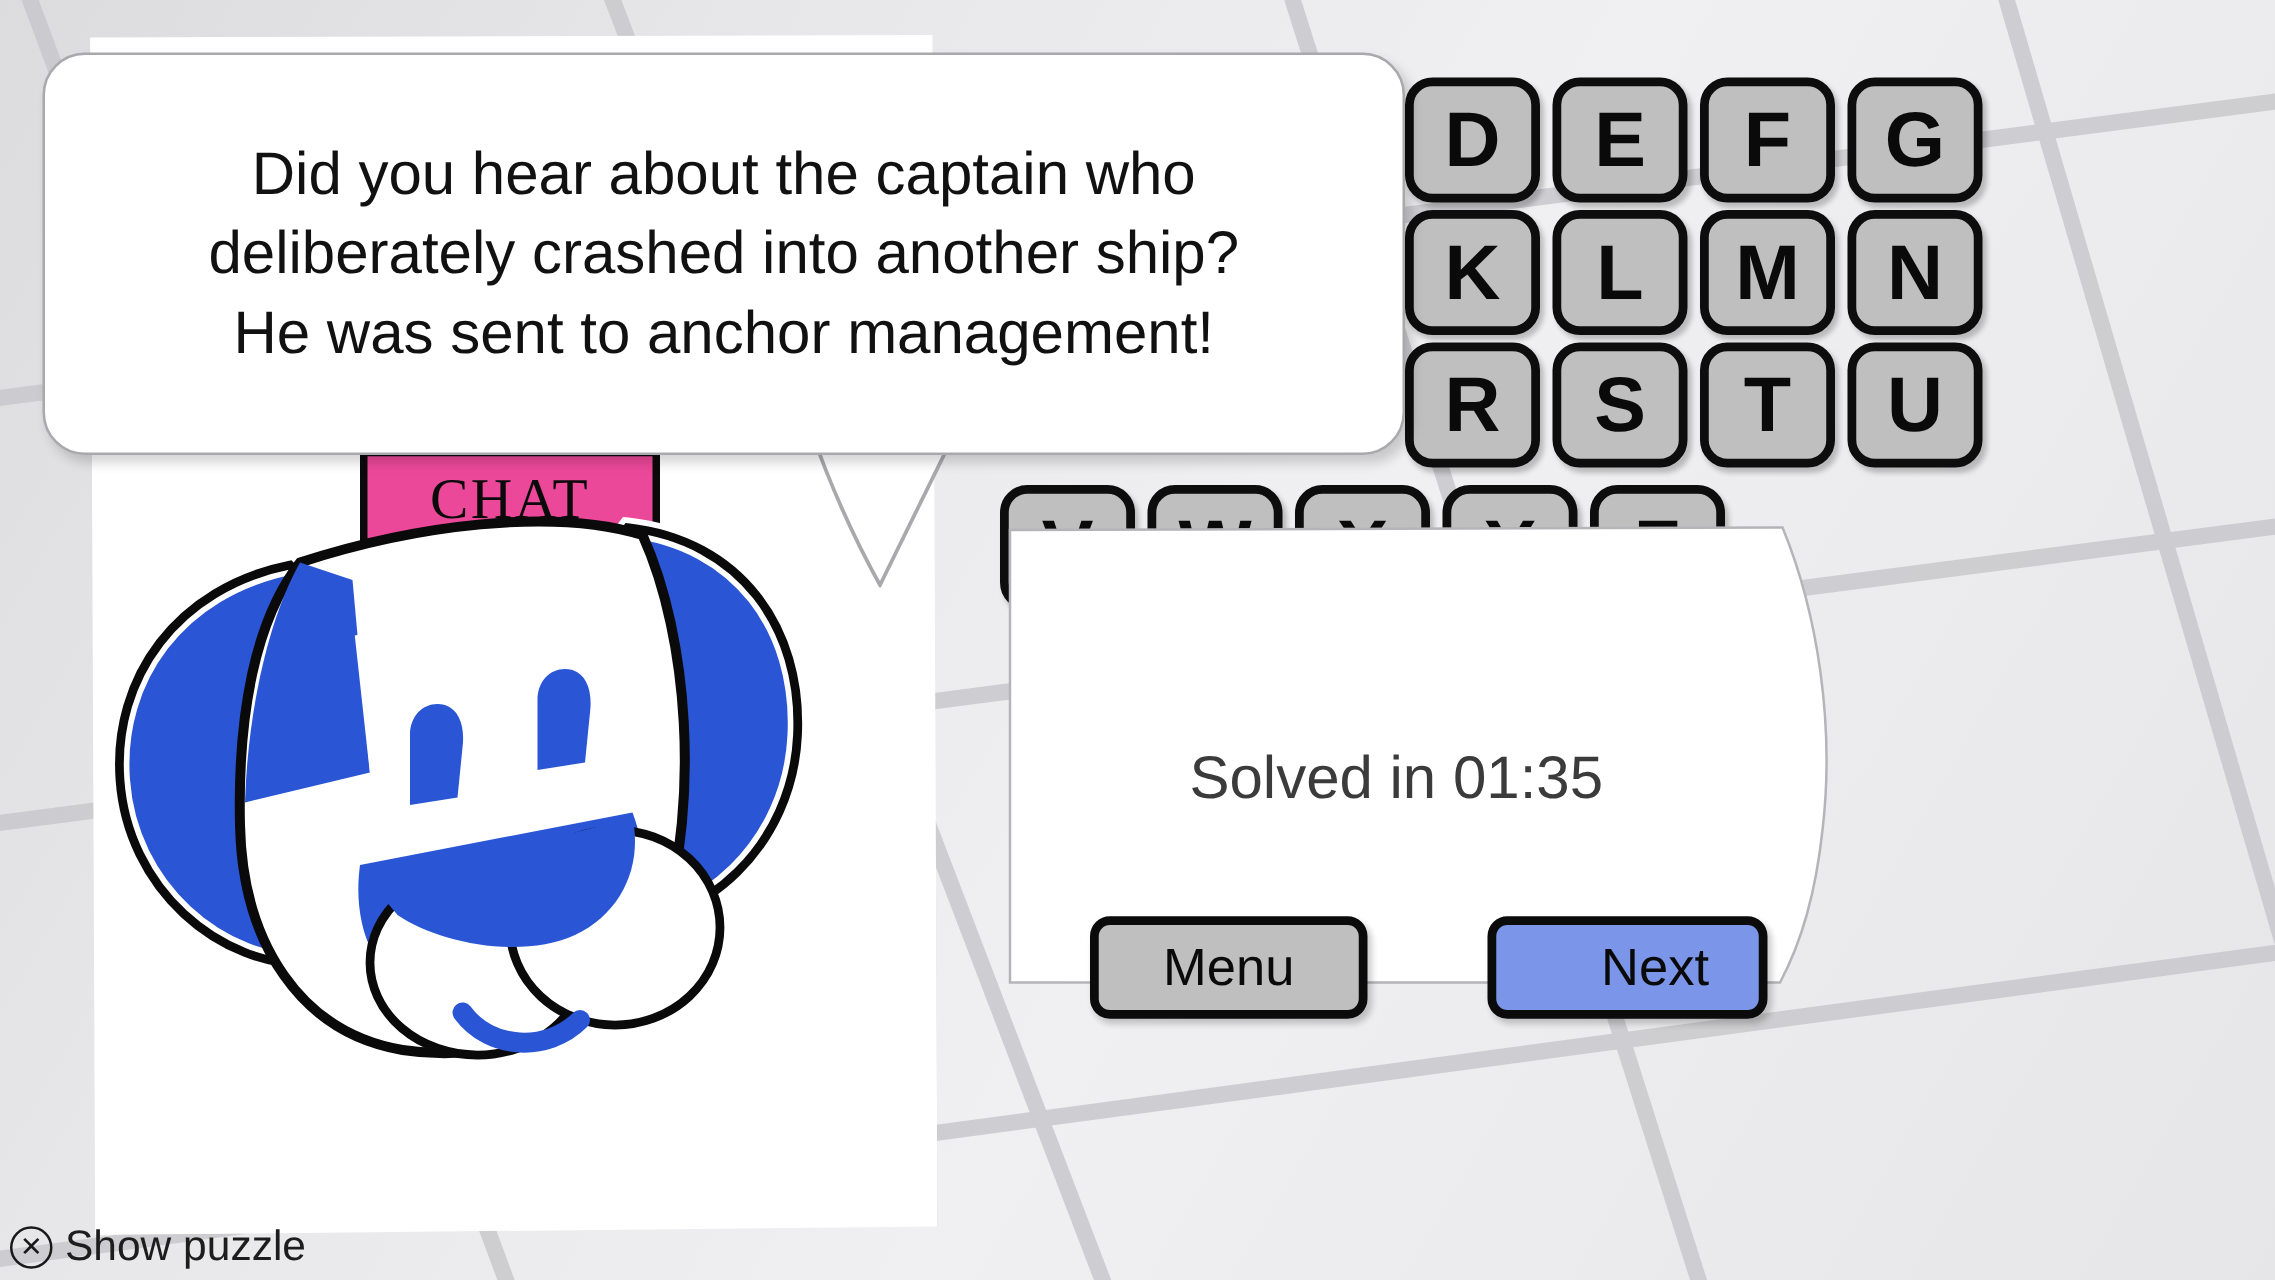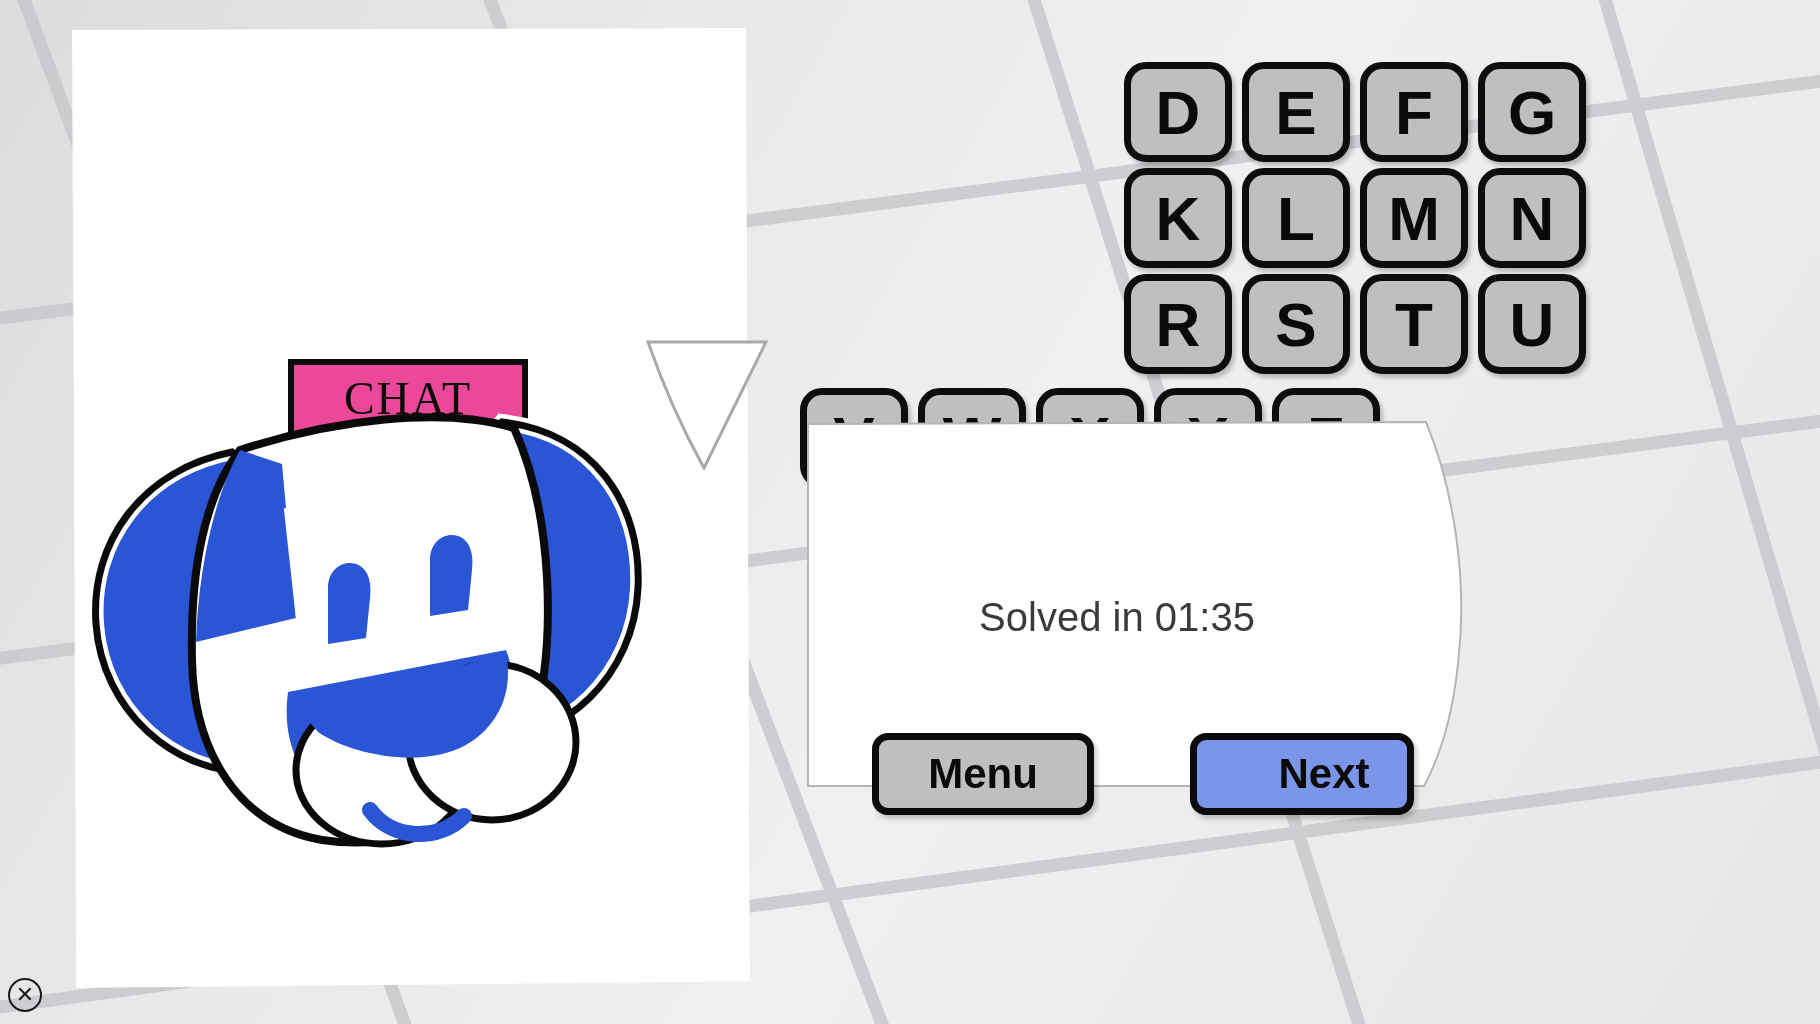--- a/index.html
+++ b/index.html
@@ -183,36 +183,36 @@
     color: #2a56d6;
     font-family: "Liberation Sans", sans-serif;
     letter-spacing: -0.5px;
   }
   #result-subtitle {
     position: absolute;
     left: 0;
     right: 58px;
     top: 175px;
     text-align: center;
-    font-size: 40px;
+    font-size: 48px;
     color: #3b3b3b;
     font-family: "Liberation Sans", sans-serif;
   }
 
   
   .action-btn {
     position: absolute;
     height: 82px;
     border: 7px solid #0b0b0b;
     border-radius: 16px;
     display: flex;
     align-items: center;
     justify-content: center;
     font-size: 42px;
-    font-weight: bold;
+    font-weight: normal;
     color: #0a0a0a;
     box-sizing: border-box;
     font-family: "Liberation Sans", sans-serif;
     box-shadow: 3px 4px 5px rgba(0,0,0,0.2);
     z-index: 45;
     cursor: pointer;
   }
   #btn-menu {
     left: 872px;
     top: 733px;
@@ -339,28 +339,34 @@
                C 334 376, 268 362, 236 340 Z" fill="#2a56d6"></path>
 
       <path d="M288 418 C 310 448, 356 450, 382 424" fill="none" stroke="#2a56d6" stroke-width="16" stroke-linecap="round"></path>
     </g>
   </svg>
 
   <svg id="bubble-tail" viewBox="0 0 130 130" aria-hidden="true">
     <path d="M8 2 L 126 2 L 64 128 C 44 92, 24 48, 8 2 Z" fill="#ffffff" stroke="#a9a9ad" stroke-width="3"></path>
   </svg>
 
+  <div id="speech-bubble">
+    <div id="bubble-text">Did you hear about the captain who
+deliberately crashed into another ship?
+He was sent to anchor management!</div>
+  </div>
 
   <div id="result-card">
     <svg id="result-card-bg" viewBox="0 0 680 368" preserveAspectRatio="none" aria-hidden="true">
       <path d="M2 4 L 620 2 C 648 70, 662 160, 652 244 C 646 300, 632 340, 618 366 L 2 366 Z" fill="#ffffff" stroke="#b5b5b9" stroke-width="2"></path>
     </svg>
     <div id="result-subtitle">Solved in 01:35</div>
   </div>
 
   <div class="action-btn" id="btn-menu">Menu</div>
   <div class="action-btn" id="btn-next">Next</div>
 
   <div id="show-puzzle-hint">
     <span id="show-puzzle-icon">✕</span>
+    <span id="show-puzzle-label">Show puzzle</span>
   </div>
 
 </div>
 
 </body></html>

